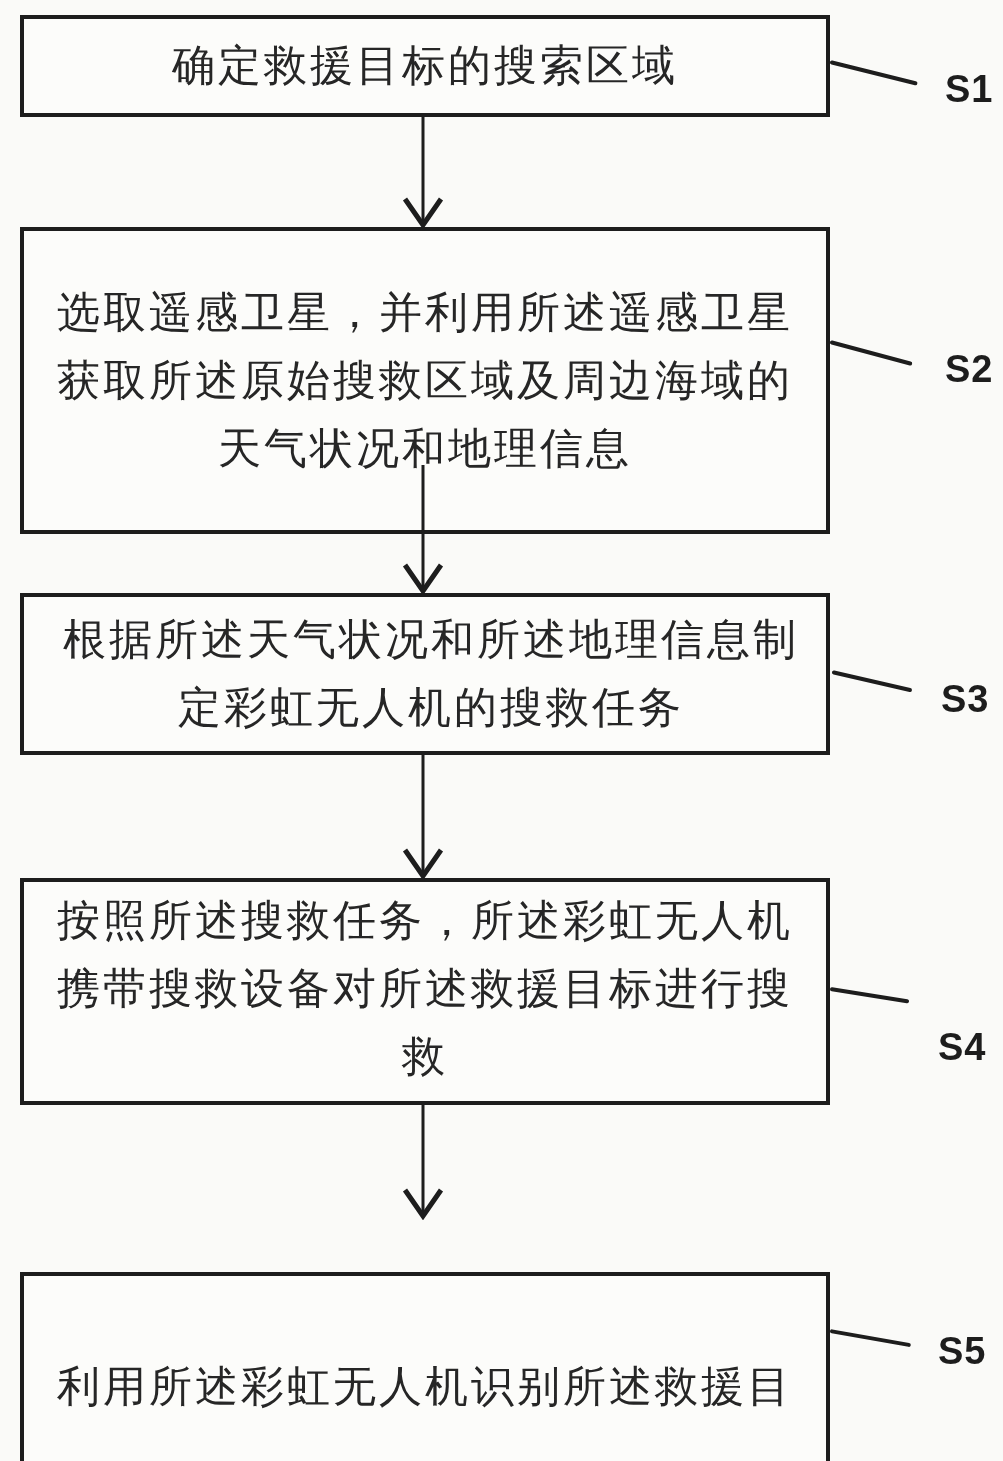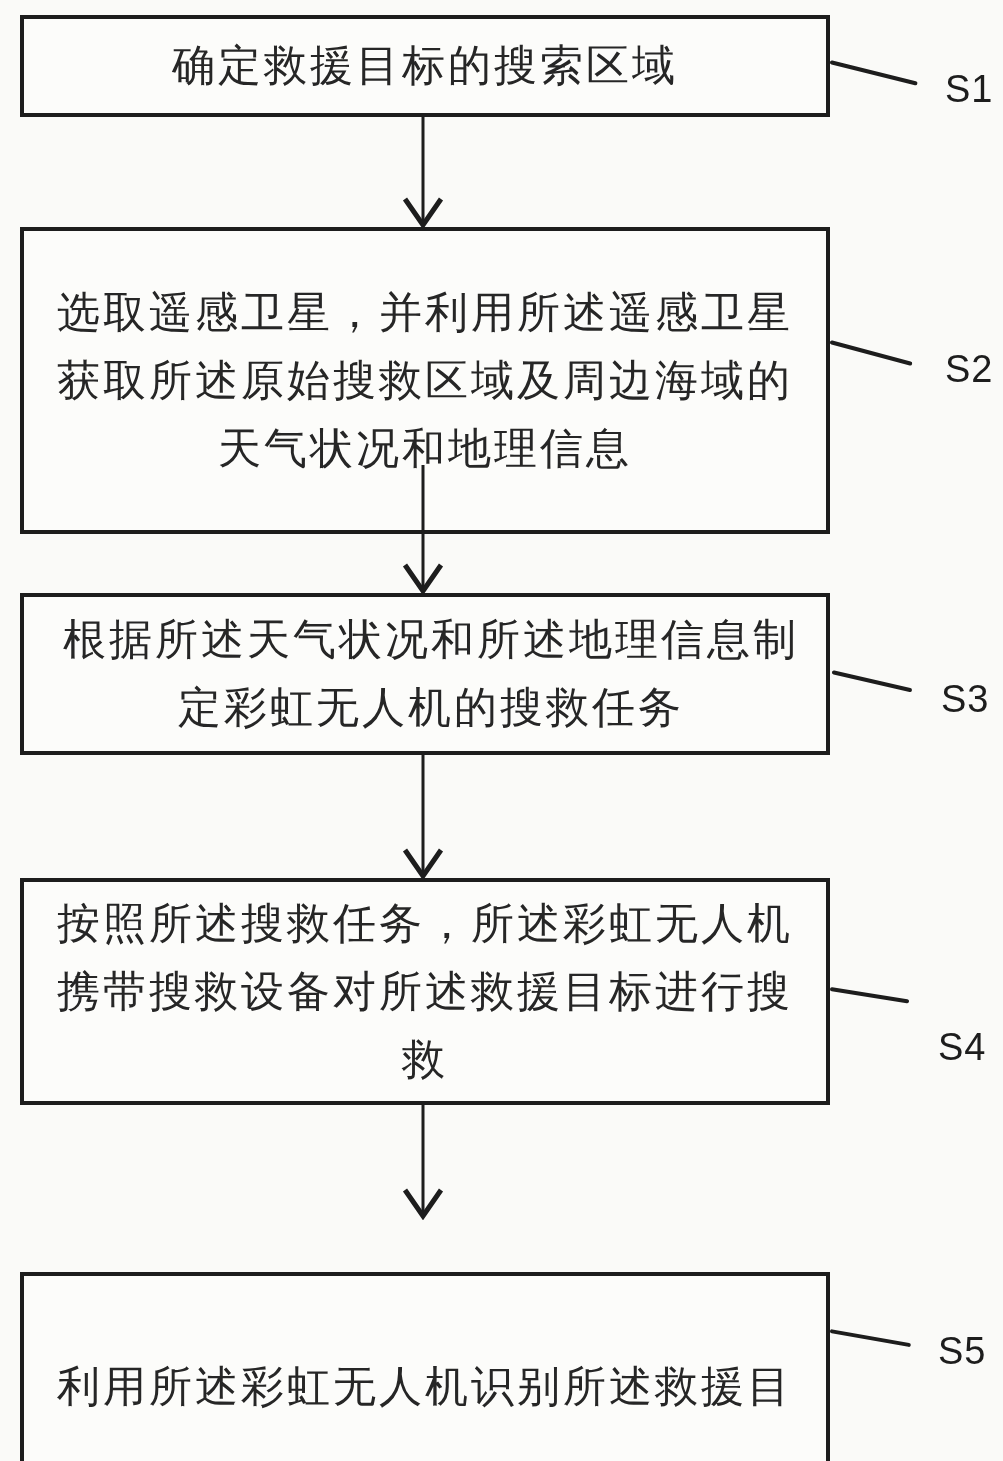--- a/index.html
+++ b/index.html
@@ -28,21 +28,21 @@
     line-height: 68px;
     letter-spacing: 3px;
   }
   .step-box .tline {
     text-align: center;
     white-space: nowrap;
   }
   .box1 { top: 15px;   height: 102px; }
   .box2 { top: 227px;  height: 307px; }
   .box3 { top: 593px;  height: 162px; padding-left: 12px; }
-  .box4 { top: 878px;  height: 227px; }
+  .box4 { top: 878px;  height: 227px; font-family: Liberation Mono, monospace; }
   .box5 { top: 1272px; height: 229px; }
 
   .flow-arrow { position: absolute; left: 400px; }
   .a1 { top: 117px; }
   .a2 { top: 465px; }
   .a3 { top: 755px; }
   .a4 { top: 1105px; }
 
   .leader {
     position: absolute;
@@ -54,21 +54,21 @@
   .l1 { left: 830px; top: 60px;   width: 90px; transform: rotate(14deg); }
   .l2 { left: 830px; top: 340px;  width: 85px; transform: rotate(15deg); }
   .l3 { left: 832px; top: 670px;  width: 82px; transform: rotate(13deg); }
   .l4 { left: 830px; top: 987px;  width: 80px; transform: rotate(9deg); }
   .l5 { left: 830px; top: 1329px; width: 82px; transform: rotate(10deg); }
 
   .step-label {
     position: absolute;
     font-family: "Liberation Sans", sans-serif;
     font-size: 38px;
-    font-weight: 400;
+    font-weight: 700;
     color: #1d1d1d;
     letter-spacing: 1px;
   }
   .s1 { left: 945px; top: 68px; }
   .s2 { left: 945px; top: 348px; }
   .s3 { left: 941px; top: 678px; }
   .s4 { left: 938px; top: 1026px; }
   .s5 { left: 938px; top: 1330px; text-align: center; }
 </style>
 </head>

